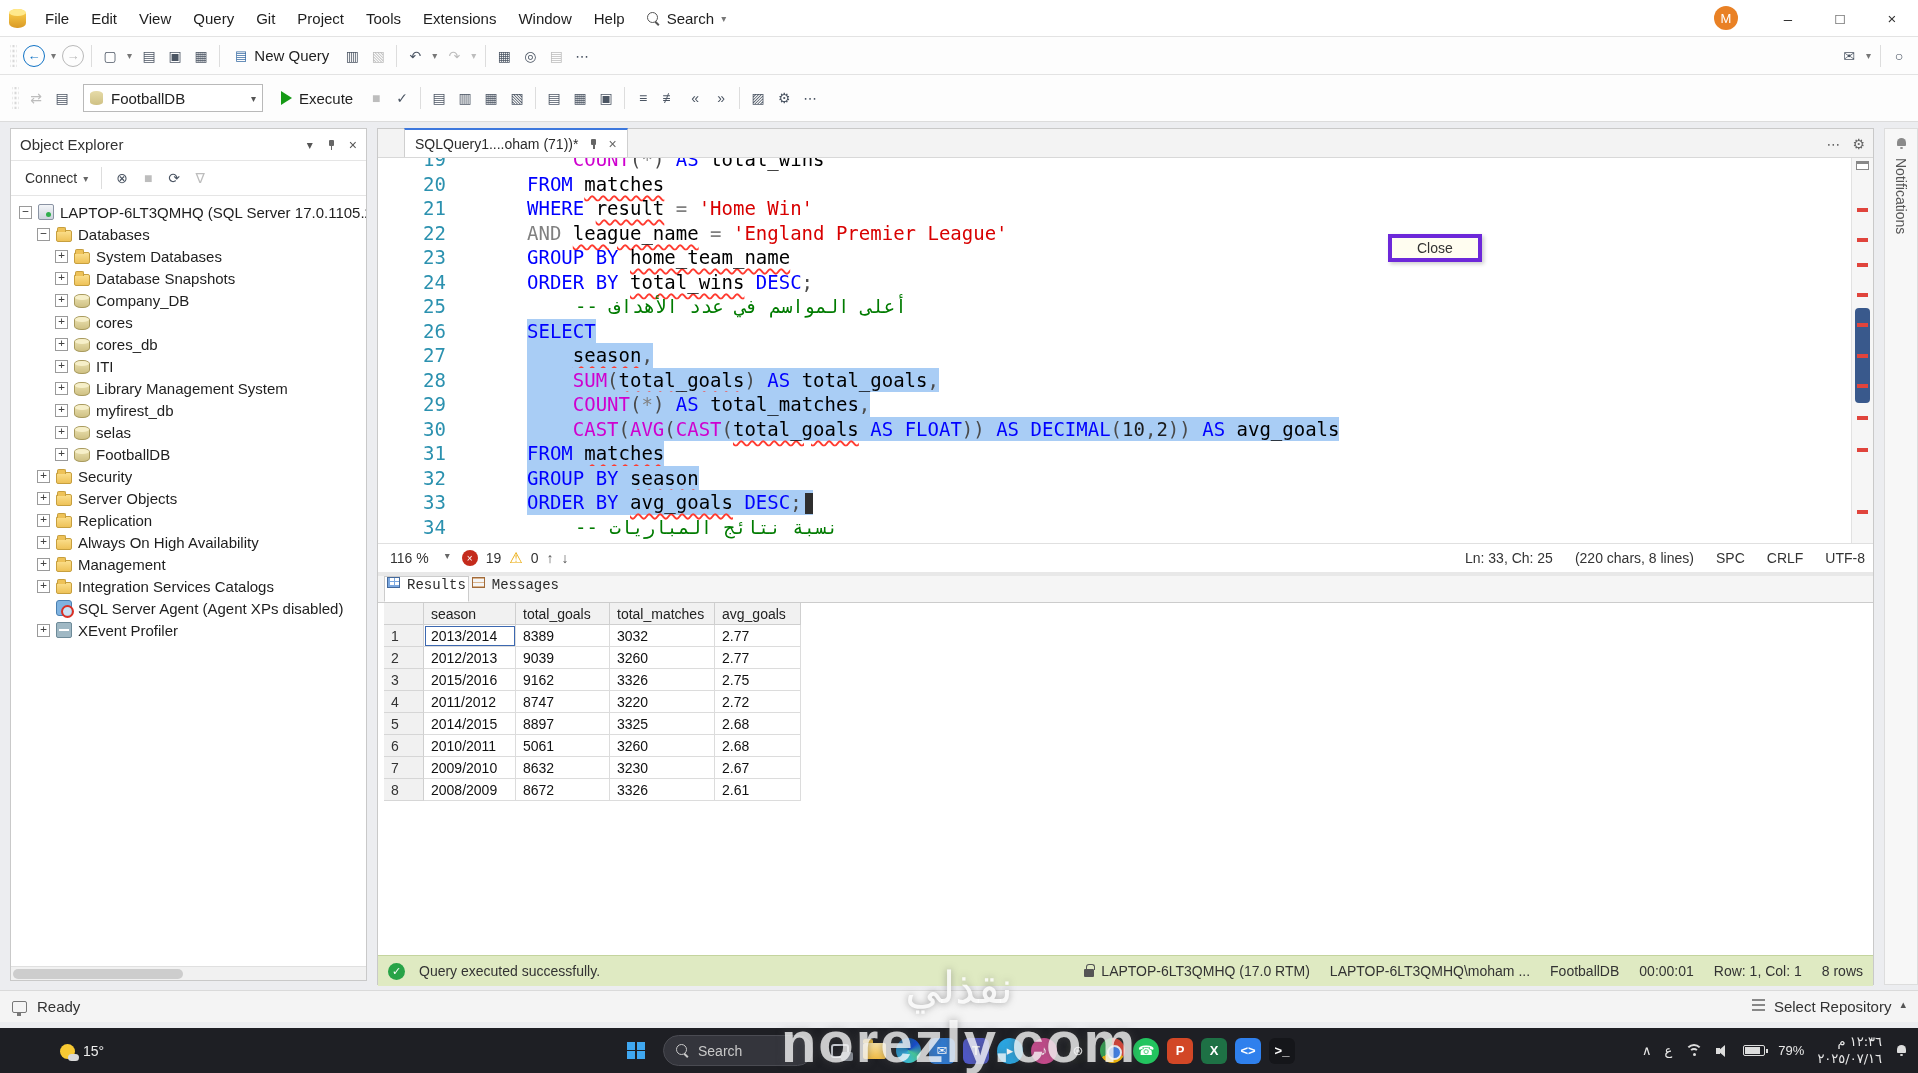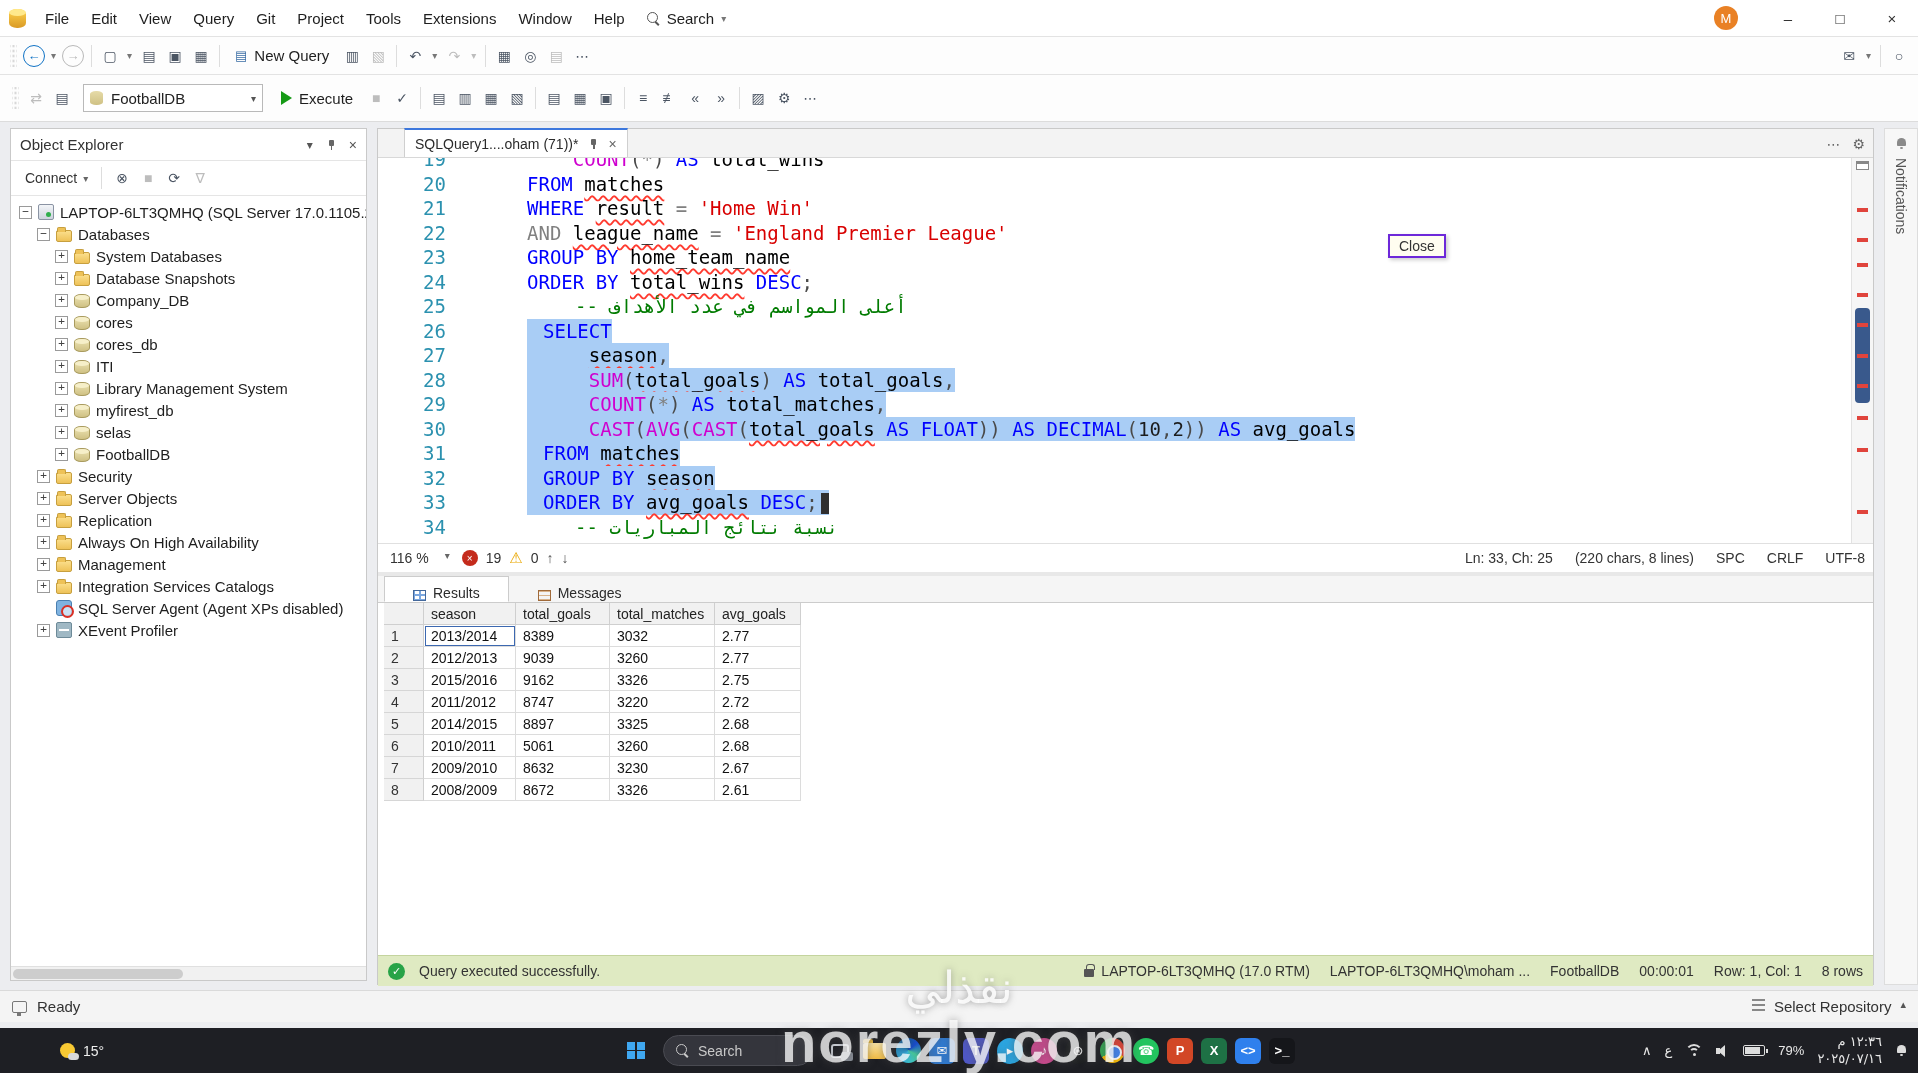--- a/index.html
+++ b/index.html
@@ -67,21 +67,21 @@
   .etab{margin-left:26px;height:29px;background:#fff;border:1px solid #cfcfcf;border-bottom:none;border-top:2px solid #3c77dd;display:flex;align-items:center;gap:9px;padding:0 10px;font-size:14px;color:#2b2b2b;}
   .etab .tab-ic{font-size:11px;color:#666;}
   .tabstrip-right{position:absolute;right:8px;top:0;height:29px;display:flex;align-items:center;gap:12px;color:#666;font-size:14px;}
 
   .code-area{position:absolute;top:29px;left:0;right:0;height:385px;overflow:hidden;background:#fff;}
   .code-scroll{position:absolute;left:0;top:-11px;right:22px;}
   .code-line{display:flex;height:24.5px;font-family:"DejaVu Sans Mono","DejaVu Sans",monospace;font-size:19px;line-height:24.5px;white-space:pre;}
   .ln{flex:0 0 68px;text-align:right;color:#2b91af;}
   .gutter-gap{flex:0 0 81px;}
   .code-body{display:inline-block;white-space:pre;color:#000;}
-  .code-body.selbg{background:#a9cdf5;padding-left:16px;}
+  .code-body.selbg{background:#a9cdf5;}
   .tk-k{color:#0000ff;}
   .tk-f{color:#cf00cf;}
   .tk-s{color:#d80000;}
   .tk-c{color:#007b00;font-family:"DejaVu Sans Mono","DejaVu Sans",monospace;margin-left:48px;}
   .tk-o{color:#808080;}
   .tk-p{color:#4a4a4a;}
   .tk-n{color:#1c1c1c;}
   .tk-e{color:#000;text-decoration:underline wavy #ff3b30 1.5px;text-underline-offset:4px;}
   .caret-block{display:inline-block;width:8px;height:21px;background:#2f2f2f;margin-left:3px;vertical-align:middle;}
 
@@ -92,21 +92,21 @@
 
   .editor-statusbar{position:absolute;top:414px;left:0;right:0;height:29px;background:#fff;border-top:1px solid #e0e0e0;display:flex;align-items:center;padding:0 8px;font-size:14px;color:#333;gap:8px;}
   .zoom-combo{display:flex;align-items:flex-start;gap:16px;padding:0 4px;}
   .zoom-combo .combo-arrow{font-size:10px;color:#666;}
   .err-badge{width:16px;height:16px;border-radius:50%;background:#c42b1c;color:#fff;font-size:10px;display:flex;align-items:center;justify-content:center;}
   .warn-glyph{color:#e9a700;font-size:15px;}
   .es-right{margin-left:auto;display:flex;align-items:center;gap:22px;color:#333;}
 
   .results-split{position:absolute;top:443px;left:0;right:0;height:4px;background:#e8e8e8;}
   .results-tabs{position:absolute;top:447px;left:0;right:0;height:27px;background:#f5f5f5;border-bottom:1px solid #ccc;display:flex;align-items:flex-end;padding-left:6px;}
-  .rtab{display:flex;align-items:flex-end;gap:7px;height:26px;padding:0 28px;font-size:14px;color:#2b2b2b;border:1px solid transparent;}
+  .rtab{display:flex;align-items:flex-start;gap:7px;height:26px;padding:0 2px;font-size:14px;color:#2b2b2b;border:1px solid transparent;font-family:Liberation Mono, monospace;}
   .rtab.active{background:#fff;border-color:#ccc;border-bottom-color:#fff;}
   .ic-grid{width:13px;height:11px;border:1px solid #44699c;background:
      repeating-linear-gradient(0deg,#7aa7e0 0 1.5px,transparent 1.5px 4.5px),
      repeating-linear-gradient(90deg,#7aa7e0 0 1.5px,transparent 1.5px 5.5px);}
   .ic-msg{width:13px;height:11px;border:1px solid #a06a3a;background:repeating-linear-gradient(0deg,#d9b38c 0 1.5px,transparent 1.5px 4px);}
 
   .results-area{position:absolute;top:474px;left:0;right:0;height:352px;background:#fff;overflow:hidden;}
   .grid{position:absolute;left:6px;top:0;font-size:14px;color:#111;}
   .grid-row{display:flex;}
   .gcell{height:22px;display:flex;align-items:center;padding:0 7px;border-right:1px solid #dcdcdc;border-bottom:1px solid #dcdcdc;overflow:hidden;white-space:nowrap;background:#fff;}
@@ -134,21 +134,21 @@
 
   
   .ssms-statusbar{position:absolute;left:0;right:0;top:990px;height:32px;background:#f4f4f4;border-top:1px solid #dadada;display:flex;align-items:center;padding:0 12px;font-size:15px;color:#333;gap:10px;z-index:4;}
   .mini-monitor{width:15px;height:12px;border:1.5px solid #777;border-radius:2px;position:relative;}
   .mini-monitor::after{content:"";position:absolute;left:4px;bottom:-4px;width:4px;height:3px;background:#777;}
   .sb-right{margin-left:auto;display:flex;gap:9px;}
   .repo-ic{width:13px;height:13px;background:repeating-linear-gradient(0deg,#888 0 2px,transparent 2px 5px);}
 
   
   .taskbar{position:absolute;left:0;right:0;bottom:0;height:45px;background:#1e1f24;display:flex;align-items:center;color:#e8e8e8;z-index:6;}
-  .weather{position:absolute;left:14px;display:flex;align-items:flex-start;gap:8px;font-size:14px;color:#eee;padding-left:46px;}
+  .weather{position:absolute;left:14px;display:flex;align-items:flex-end;gap:8px;font-size:14px;color:#eee;padding-left:46px;}
   .sun{width:15px;height:15px;border-radius:50%;background:#f8c933;position:relative;}
   .sun::after{content:"";position:absolute;right:-4px;bottom:-2px;width:11px;height:7px;background:#d9d9d9;border-radius:4px;}
   .tk-center{margin:0 auto;display:flex;align-items:center;gap:10px;}
   .start{display:grid;grid-template-columns:8px 8px;grid-template-rows:8px 8px;gap:1.5px;cursor:pointer;}
   .start i{background:#3fa7f0;}
   .search-pill{display:flex;align-items:center;gap:9px;width:150px;height:31px;border-radius:16px;background:#34353c;border:1px solid #4a4b52;padding:0 12px;font-size:14px;color:#c9c9c9;}
   .mag{width:13px;height:13px;position:relative;flex:none;}
   .mag::before{content:"";position:absolute;top:0;left:0;width:9px;height:9px;border:1.6px solid currentColor;border-radius:50%;}
   .mag::after{content:"";position:absolute;left:9px;top:9px;width:5px;height:1.6px;background:currentColor;transform:rotate(45deg);transform-origin:0 0;}
   .tk-app{width:34px;height:34px;display:flex;align-items:center;justify-content:center;border-radius:5px;cursor:pointer;}
@@ -171,21 +171,21 @@
   .speaker::before{content:"";position:absolute;left:0;top:3px;width:4px;height:6px;background:#ddd;}
   .speaker::after{content:"";position:absolute;left:2px;top:0;border-top:6px solid transparent;border-bottom:6px solid transparent;border-right:7px solid #ddd;}
   .bat{width:22px;height:11px;border:1.5px solid #ddd;border-radius:2px;position:relative;}
   .bat::before{content:"";position:absolute;left:1px;top:1px;bottom:1px;width:15px;background:#ddd;}
   .bat::after{content:"";position:absolute;right:-4px;top:2.5px;width:2px;height:4px;background:#ddd;}
   .clock{text-align:right;line-height:1.3;font-size:13px;font-family:"DejaVu Sans",sans-serif;}
   .bell-w::before{background:#ddd;}
   .bell-w::after{background:#ddd;}
 
   
-  .close-tooltip{position:absolute;left:1388px;top:234px;background:#fffdf0;border:2px solid #6d28d9;box-shadow:2px 2px 4px rgba(0,0,0,.2);padding:2px 9px;font-size:14px;color:#333;z-index:20;}
+  .close-tooltip{position:absolute;left:1388px;top:234px;background:#fffdf0;border:4px solid #6d28d9;box-shadow:2px 2px 4px rgba(0,0,0,.2);padding:2px 25px;font-size:14px;color:#333;z-index:20;}
   .watermark{position:absolute;left:0;right:0;bottom:2px;text-align:center;z-index:40;pointer-events:none;font-family:Liberation Sans, sans-serif;}
   .wm1{font-size:44px;color:rgba(255,255,255,.85);text-shadow:0 0 7px rgba(90,90,90,.55);}
   .wm2{font-size:58px;font-weight:bold;color:rgba(255,255,255,.75);text-shadow:0 0 8px rgba(80,80,80,.5);letter-spacing:2px;line-height:1;}
   .pin{width:12px;height:12px;position:relative;display:inline-block;}
   .pin::before{content:"";position:absolute;left:4px;top:1px;width:5px;height:6px;background:#666;border-radius:1px;}
   .pin::after{content:"";position:absolute;left:6px;top:7px;width:1.5px;height:4px;background:#666;}
 </style>
 </head>
 <body>
 

